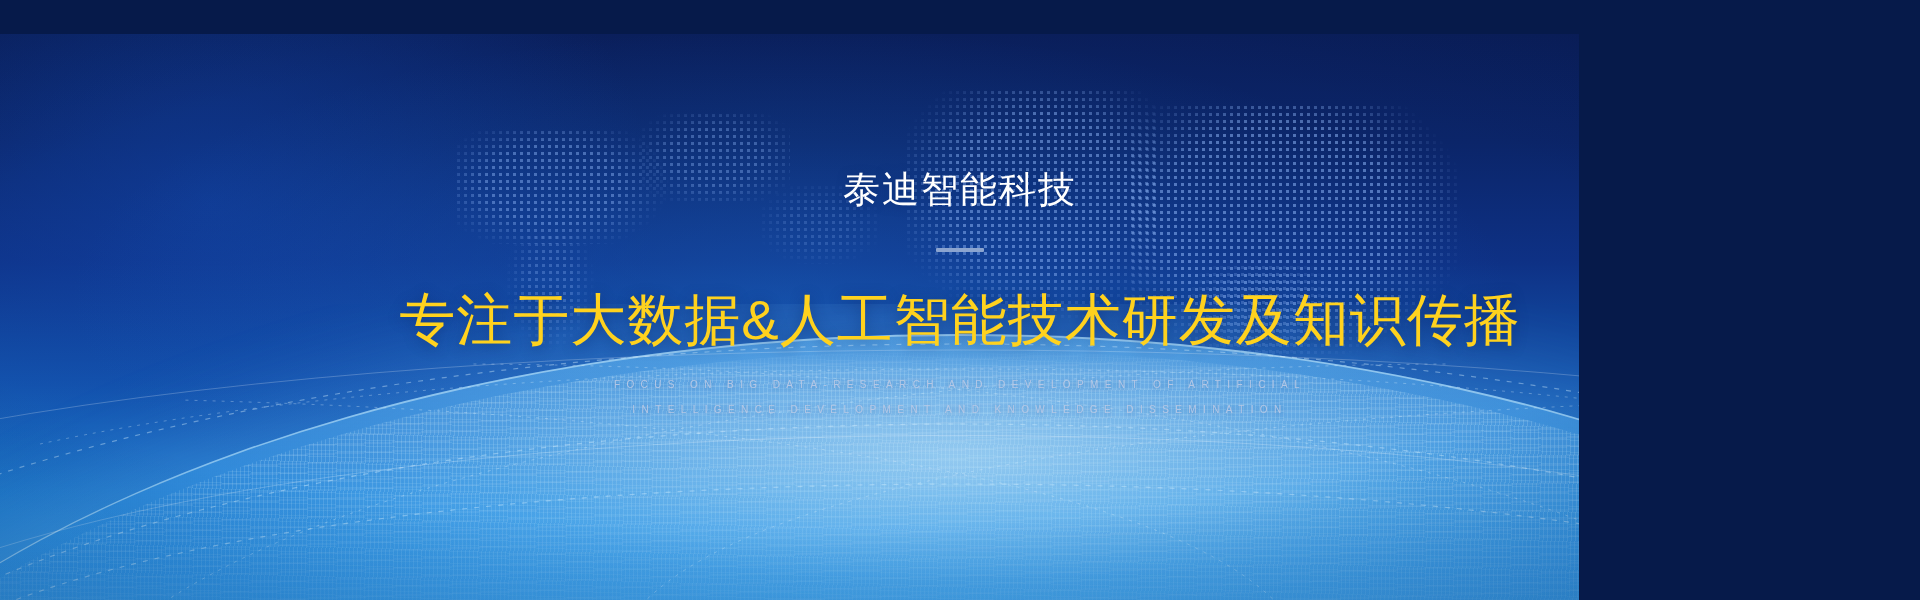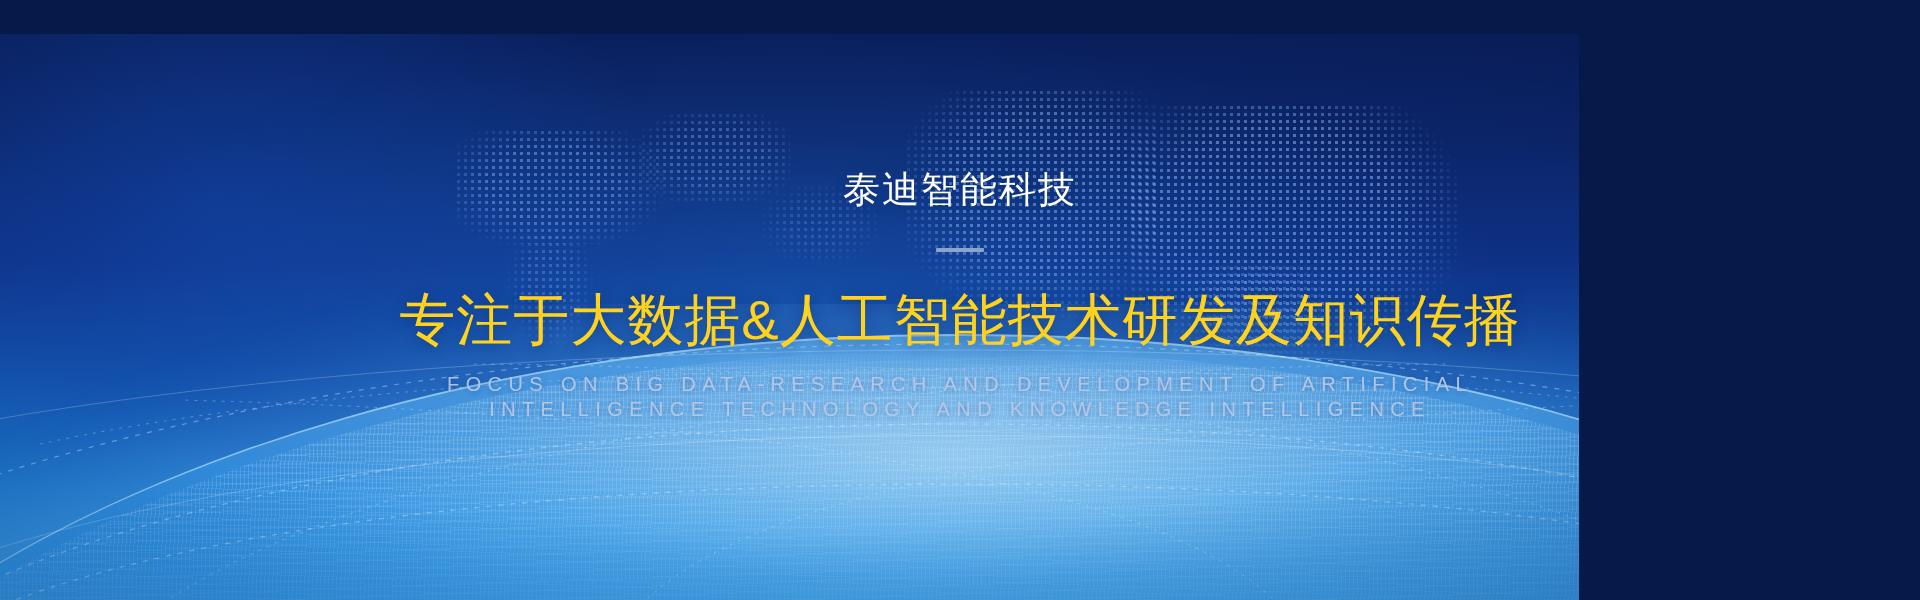--- a/index.html
+++ b/index.html
@@ -210,21 +210,21 @@
     color: #ffd21e;
     letter-spacing: 1px;
     white-space: nowrap;
     text-shadow: 0 2px 14px rgba(8,30,90,0.45);
   }
 
   .sub-en {
     margin-top: 22px;
     text-align: center;
     color: #b9c9e6;
-    font-size: 20px;
+    font-size: 10px;
     line-height: 25px;
     letter-spacing: 6.4px;
     font-weight: 400;
     white-space: nowrap;
     opacity: 0.92;
     text-shadow: 0 1px 6px rgba(10,40,110,0.40);
   }
   .sub-en span { display: block; }
 </style>
 </head>
@@ -277,17 +277,17 @@
 
   <div class="content">
     <div class="brand-title">泰迪智能科技</div>
 
     <div class="divider"></div>
 
     <div class="headline">专注于大数据&amp;人工智能技术研发及知识传播</div>
 
     <div class="sub-en">
       <span>FOCUS ON BIG DATA-RESEARCH AND DEVELOPMENT OF ARTIFICIAL</span>
-      <span>INTELLIGENCE TECHNOLOGY AND KNOWLEDGE INTELLIGENCE</span>
+      <span>INTELLIGENCE DEVELOPMENT AND KNOWLEDGE DISSEMINATION</span>
     </div>
   </div>
 
 </div>
 
 </body></html>

